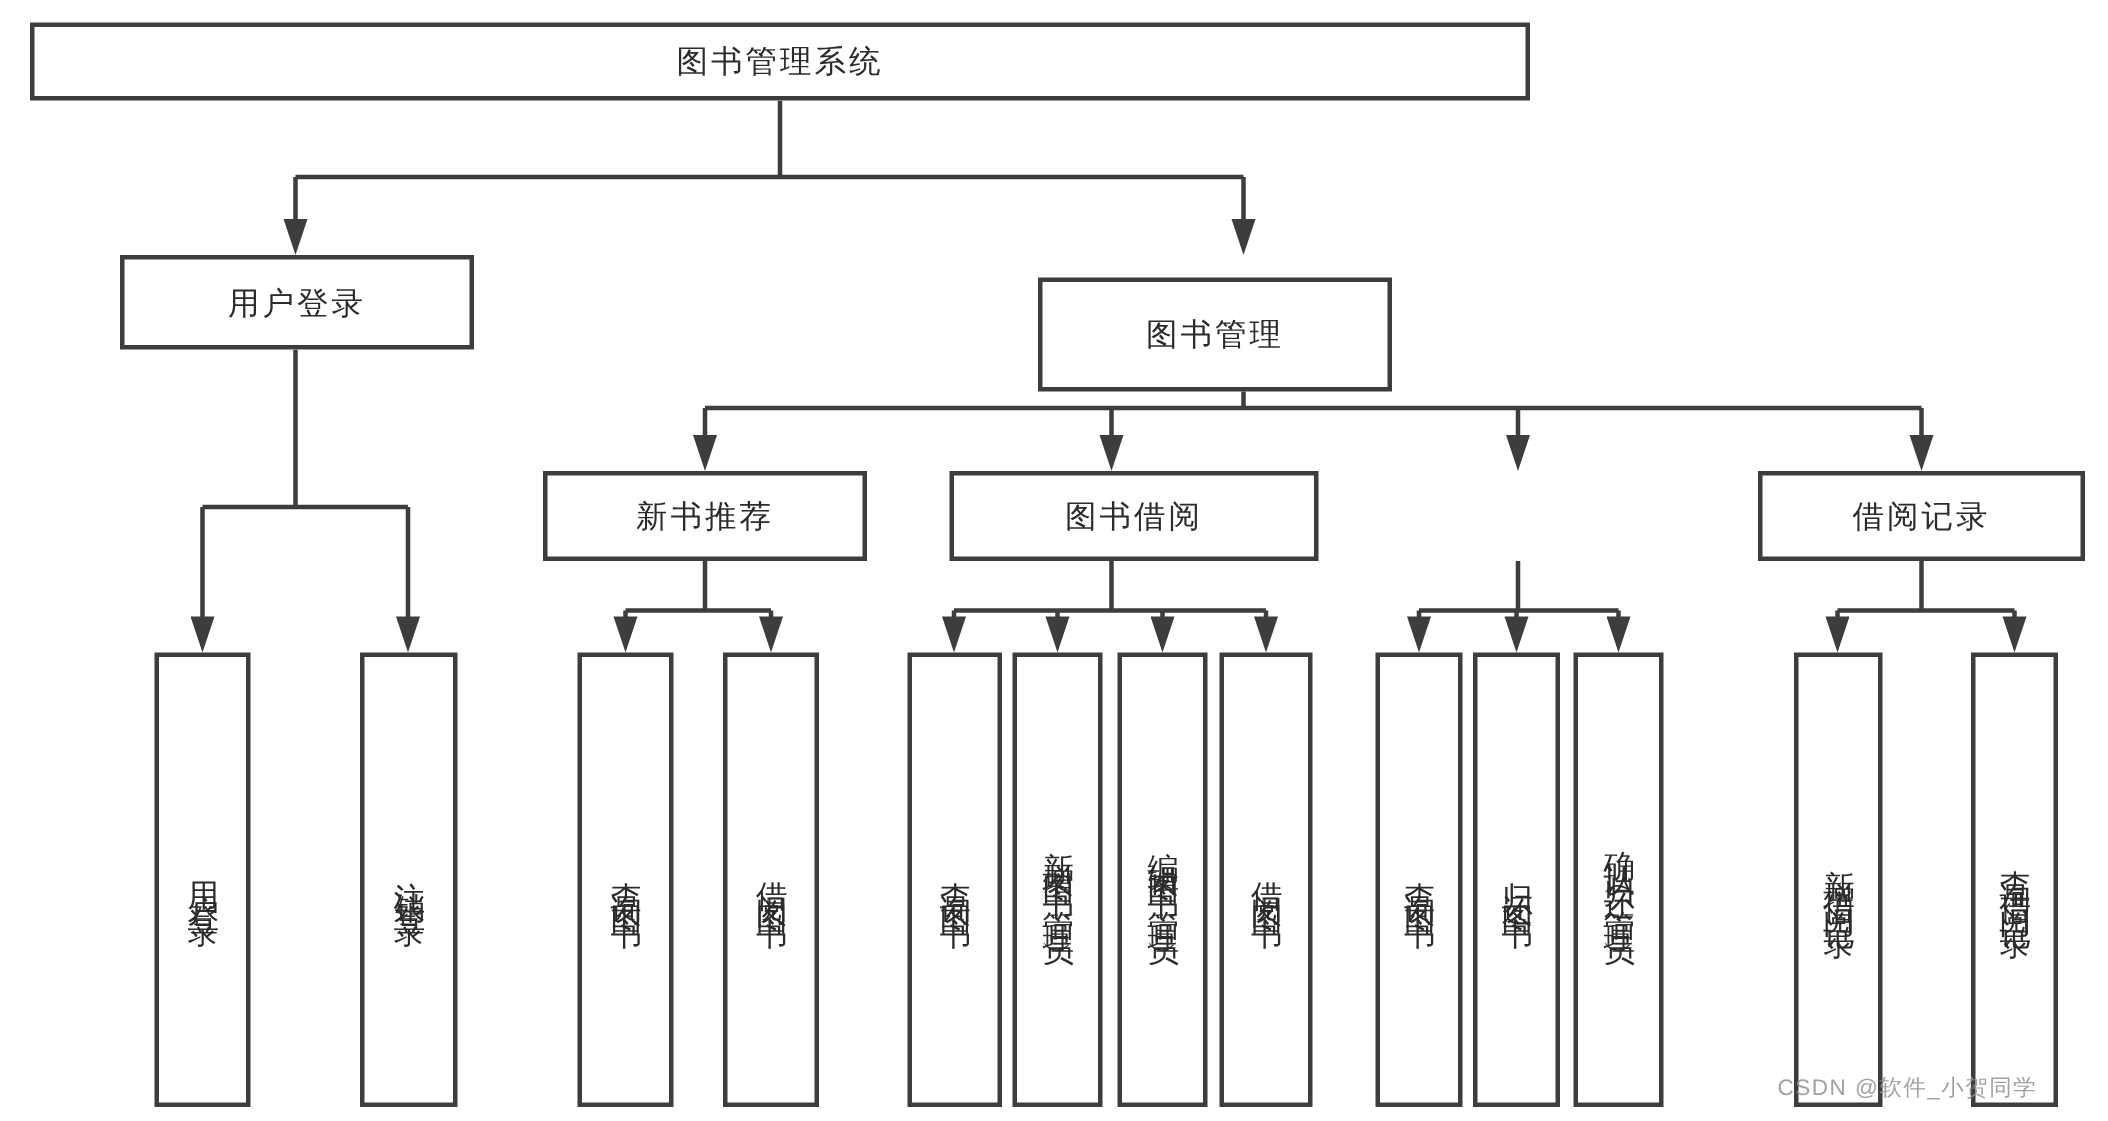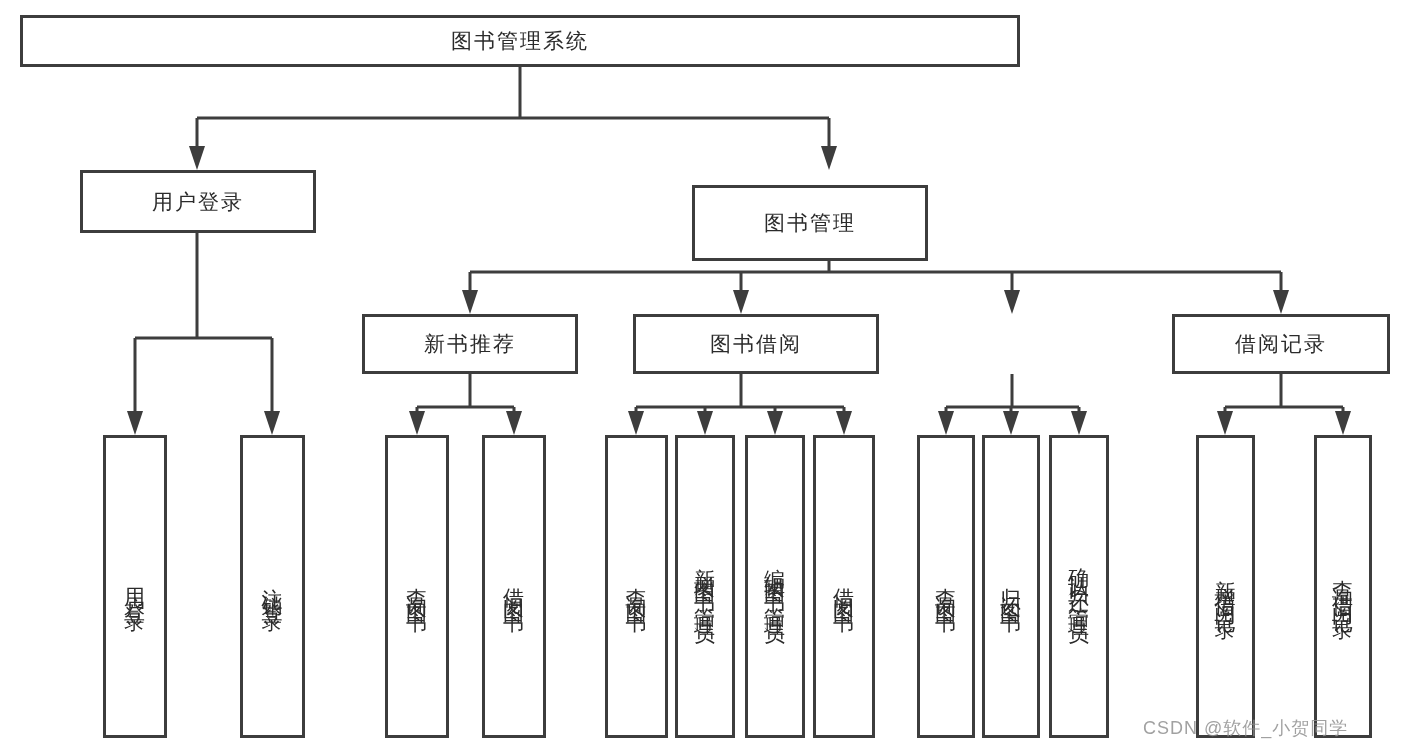--- a/index.html
+++ b/index.html
@@ -42,22 +42,22 @@
   #n-leaf-borrow-0{left:605px;width:63px;}
   #n-leaf-borrow-1{left:675px;width:60px;}
   #n-leaf-borrow-2{left:745px;width:60px;}
   #n-leaf-borrow-3{left:813px;width:62px;}
   #n-leaf-current-0{left:917px;width:58px;}
   #n-leaf-current-1{left:982px;width:58px;}
   #n-leaf-current-2{left:1049px;width:60px;}
   #n-leaf-records-0{left:1196px;width:59px;}
   #n-leaf-records-1{left:1314px;width:58px;}
   .watermark{
-    position:absolute;z-index:3;left:1143px;top:716px;
-    font-size:18px;letter-spacing:1px;white-space:nowrap;
+    position:absolute;z-index:3;left:1185px;top:716px;
+    font-size:15px;letter-spacing:1px;white-space:nowrap;
     color:var(--watermark);opacity:.85;
   }
 </style>
 </head>
 <body>
 
 <div class="canvas">
 
   <svg class="connectors" width="1405" height="747" aria-hidden="true">
 

